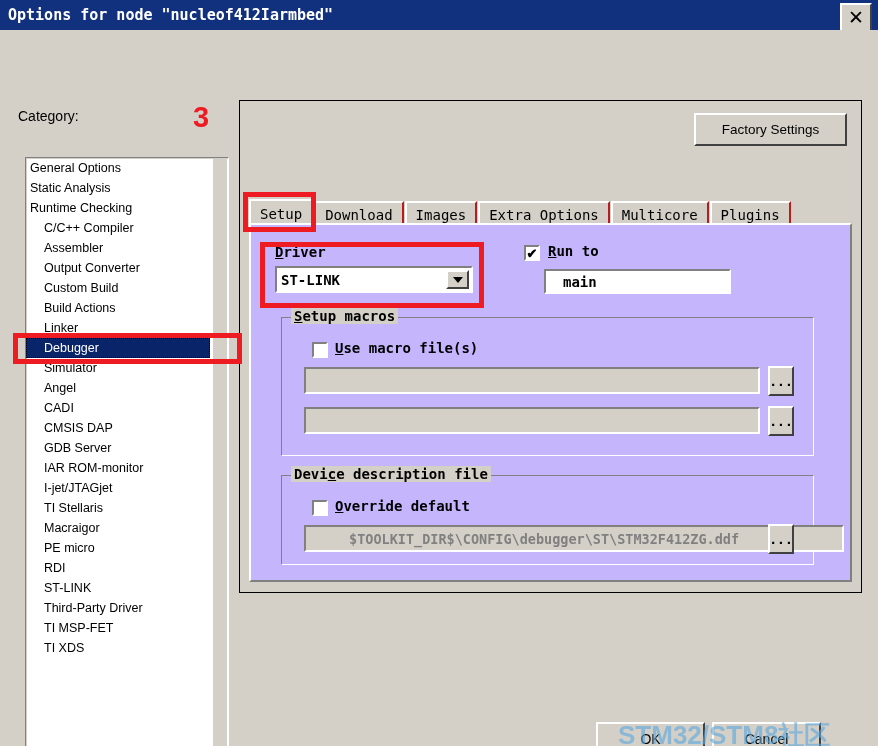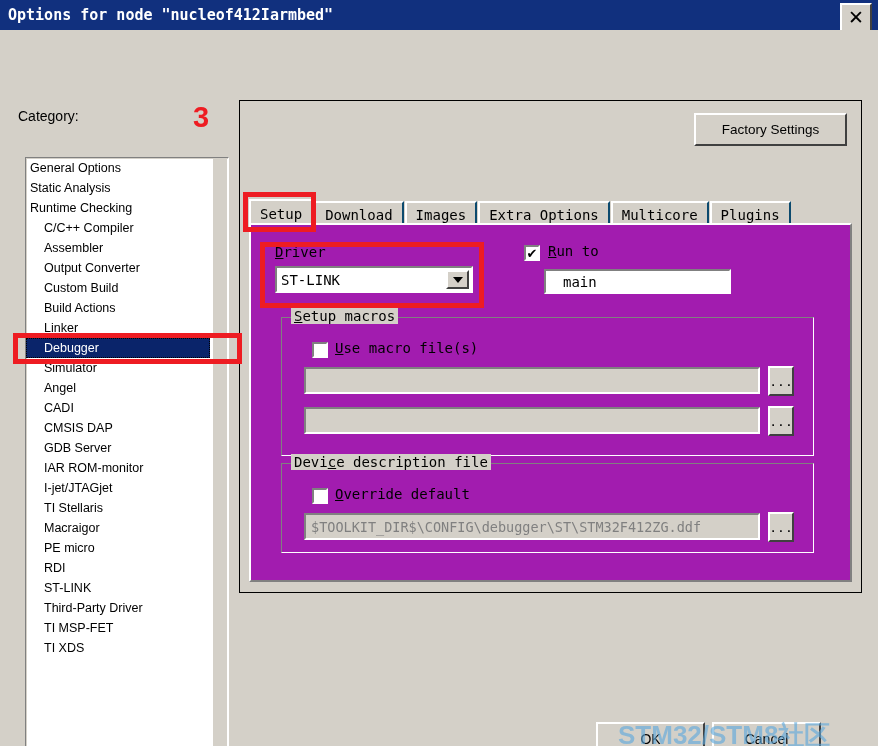--- a/index.html
+++ b/index.html
@@ -99,36 +99,37 @@
   
   #tabrow{
     position:absolute;left:9px;top:98px;
     display:flex;align-items:flex-end;height:26px;
   }
   .tab{
     height:24px;line-height:24px;
     padding:0 9px;
     background:#d4d0c8;
     border-top:2px solid #ffffff;border-left:2px solid #ffffff;
-    border-right:2px solid #0c4a6e;
+    border-right:2px solid #b91c1c;
     font-family:"DejaVu Sans Mono", monospace;
     font-size:14px;color:#000;
     cursor:default;white-space:nowrap;
     box-sizing:border-box;
     margin-right:1px;
   }
   .tab.active{
     height:26px;line-height:26px;
   }
   #tabpage{
     position:absolute;left:9px;top:122px;width:603px;height:359px;
-    background:#a21caf;
+    background:#c4b5fd;
     border-top:2px solid #ffffff;border-left:2px solid #ffffff;
     border-right:2px solid #808080;border-bottom:2px solid #808080;
     box-sizing:border-box;
+    font-weight:bold;
   }
   
   .fieldlabel{
     font-family:"DejaVu Sans Mono", monospace;
     font-size:14px;color:#000;
   }
   .ul{ text-decoration:underline; }
   #driver-label{position:absolute;left:24px;top:19px;}
   #driver-combo{
     position:absolute;left:24px;top:41px;width:198px;height:27px;
@@ -184,21 +185,21 @@
     border-right:1px solid #ffffff;border-bottom:1px solid #ffffff;
     box-sizing:border-box;
   }
   .groupbox .glegend{
     position:absolute;left:9px;top:-10px;
     background:#d4d0c8;padding:0 3px;
     font-family:"DejaVu Sans Mono", monospace;
     font-size:14px;color:#000;white-space:nowrap;
   }
   #grp-macros{left:30px;top:92px;width:533px;height:139px;}
-  #grp-devdesc{left:30px;top:238px;width:533px;height:90px;}
+  #grp-devdesc{left:30px;top:250px;width:533px;height:90px;}
   .cb{
     position:absolute;width:16px;height:16px;
     background:#ffffff;
     border-top:2px solid #808080;border-left:2px solid #808080;
     border-right:2px solid #ffffff;border-bottom:2px solid #ffffff;
     box-sizing:border-box;cursor:default;
   }
   .cblabel{position:absolute;font-family:"DejaVu Sans Mono", monospace;font-size:14px;color:#000;}
   .rofield{
     position:absolute;height:27px;
@@ -338,21 +339,21 @@
         </div>
         <div class="browse-btn" style="left:486px;top:88px;">...</div>
       </div>
 
       <div class="groupbox" id="grp-devdesc">
         <div class="glegend"><span>Devi</span><span class="ul">c</span><span>e description file</span></div>
 
         <div class="cb" style="left:30px;top:24px;"></div>
         <div class="cblabel" style="left:53px;top:22px;"><span class="ul">O</span><span>verride default</span></div>
 
-        <div class="rofield" style="left:22px;top:49px;width:456px;">
+        <div class="rofield" style="left:22px;top:49px;width:540px;padding-left:38px;">
           <span>$TOOLKIT_DIR$\CONFIG\debugger\ST\STM32F412ZG.ddf</span>
         </div>
         <div class="browse-btn" style="left:486px;top:48px;">...</div>
       </div>
 
     </div>
   </div>
 
   <div class="dlgbtn" id="ok-button">OK</div>
   <div class="dlgbtn" id="cancel-button">Cancel</div>

